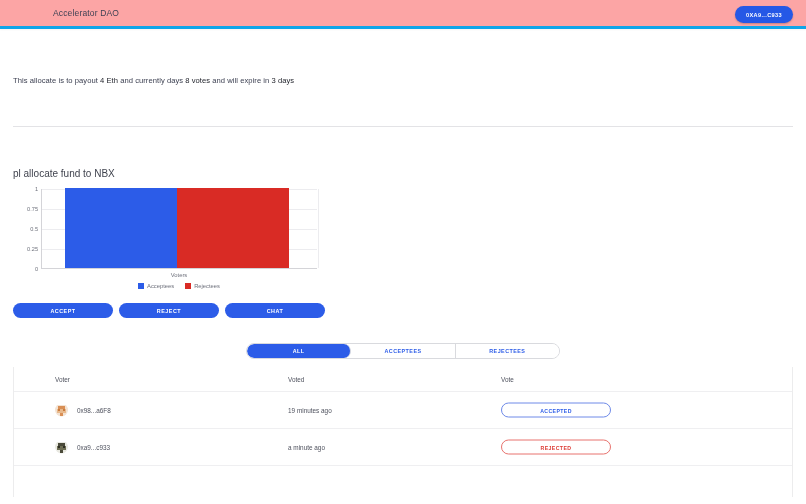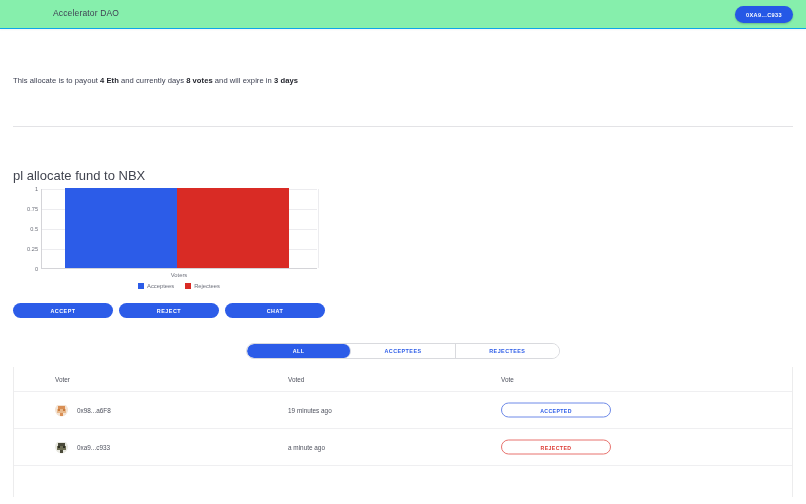--- a/index.html
+++ b/index.html
@@ -10,22 +10,22 @@
     background: #ffffff;
     font-family: "Liberation Sans", sans-serif;
     color: #3d4152;
     overflow: hidden;
   }
 
   
   .appbar {
     position: relative;
     height: 29px;
-    background: #86efac;
-    border-bottom: 1px solid #0ea5e9;
+    background: #fca5a5;
+    border-bottom: 3px solid #0ea5e9;
     box-shadow: 0 1px 2px rgba(0,0,0,0.045);
   }
   .appbar-title {
     position: absolute;
     left: 53px; top: 8px;
     font-size: 8.5px;
     letter-spacing: .15px;
     color: #3f4254;
   }
   .wallet-btn {
@@ -48,34 +48,34 @@
   }
 
   
   .summary {
     position: absolute;
     left: 13px; top: 76px;
     font-size: 7.6px;
     color: #3d4152;
     letter-spacing: .05px;
   }
-  .summary b { font-weight: bold; color: #24262e; }
+  .summary b { font-weight: normal; color: #24262e; }
 
   .divider {
     position: absolute;
     left: 13px; top: 126px;
     width: 780px; height: 1px;
     background: #e3e3e6;
   }
 
   
   .proposal-title {
     position: absolute;
     left: 13px; top: 168px;
-    font-size: 13px;
+    font-size: 10px;
     color: #41444f;
   }
 
   
   .chart-wrap {
     position: absolute;
     left: 13px; top: 186px;
     width: 310px; height: 110px;
   }
   .chart-plot {

